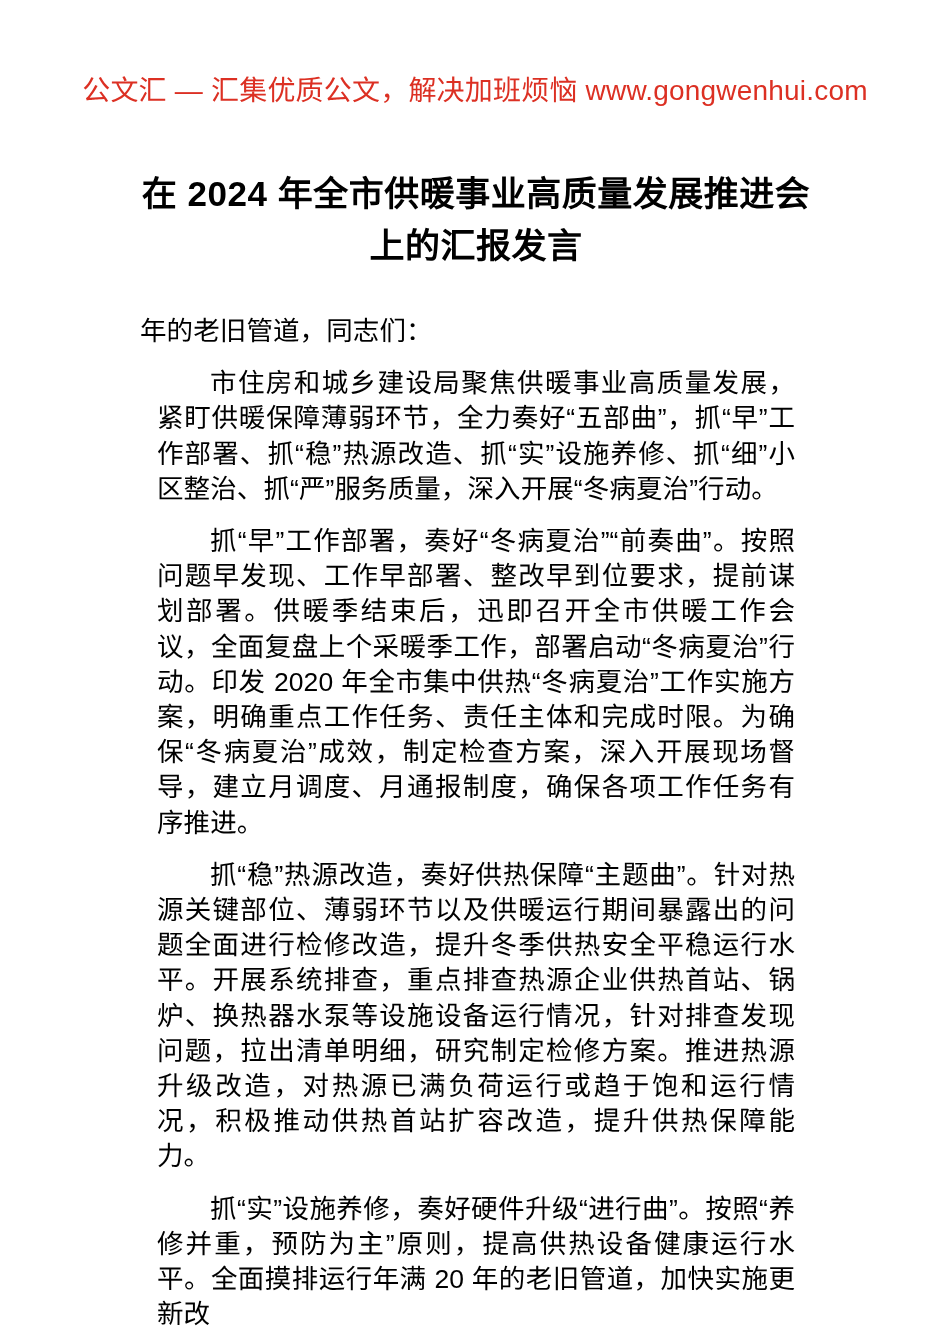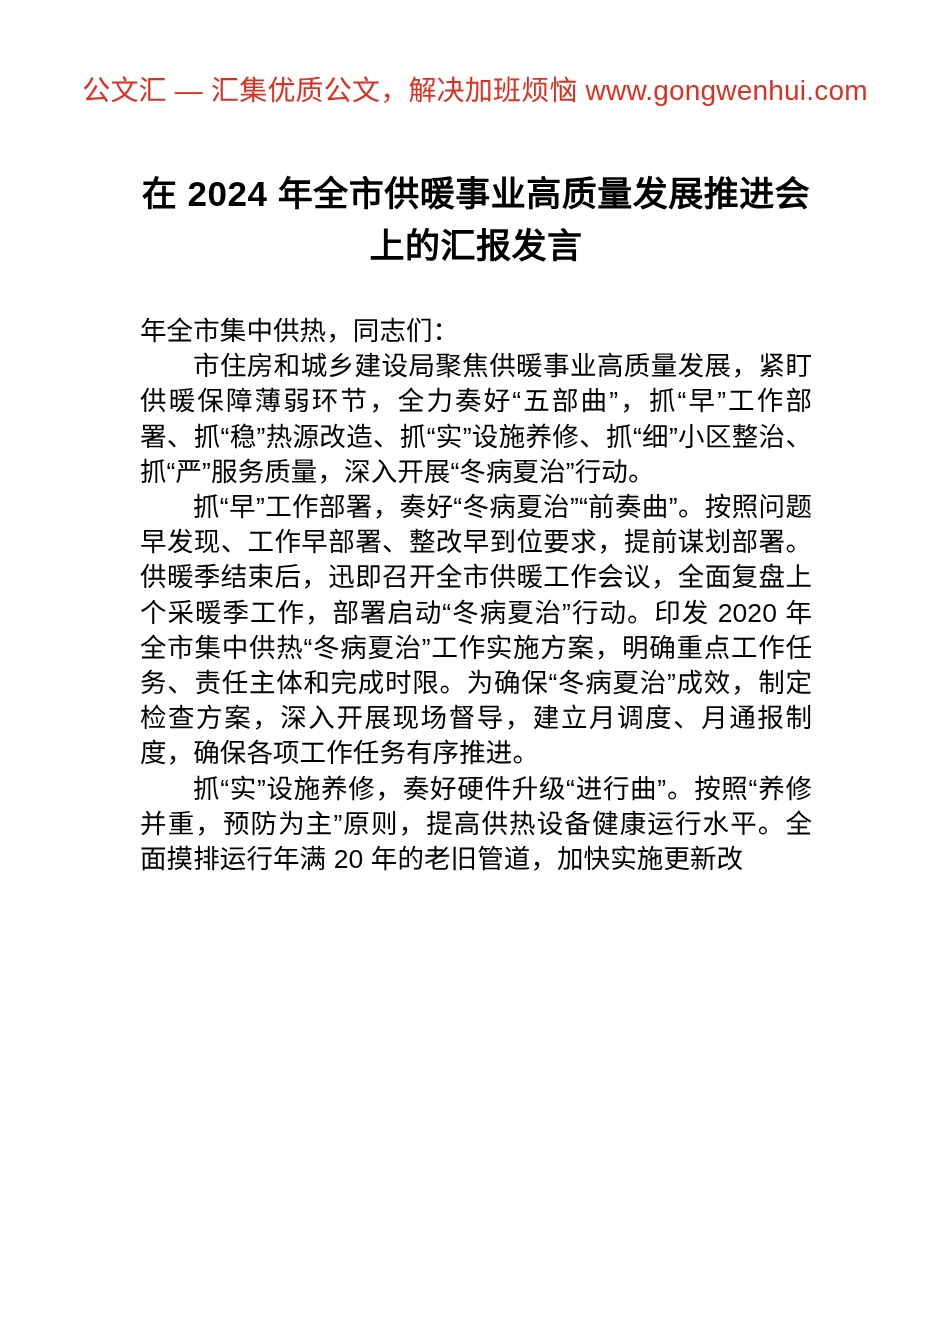--- a/index.html
+++ b/index.html
@@ -55,42 +55,43 @@
     line-height: 35.2px;
     color: #000000;
     margin: 0;
     text-align: left;
     letter-spacing: 0.1px;
   }
   .para {
     font-size: 26.5px;
     line-height: 35.2px;
     color: #000000;
-    margin: 0;
+    margin: 17px;
     text-align: justify;
     text-justify: inter-ideograph;
     text-indent: 2em;
     letter-spacing: 0.1px;
     word-break: break-all;
   }
 </style>
 </head>
 <body>
 
 <div class="page">
 
   <div class="site-header" style="color: rgb(220, 48, 35);">公文汇 — 汇集优质公文，解决加班烦恼 www.gongwenhui.com</div>
 
   <div class="doc">
 
     <h1 class="doc-title">在 2024 年全市供暖事业高质量发展推进会上的汇报发言</h1>
 
-    <p class="salutation">年全市集中供热，同志们：</p>
+    <p class="salutation">年的老旧管道，同志们：</p>
 
     <p class="para">市住房和城乡建设局聚焦供暖事业高质量发展，紧盯供暖保障薄弱环节，全力奏好“五部曲”，抓“早”工作部署、抓“稳”热源改造、抓“实”设施养修、抓“细”小区整治、抓“严”服务质量，深入开展“冬病夏治”行动。</p>
 
     <p class="para">抓“早”工作部署，奏好“冬病夏治”“前奏曲”。按照问题早发现、工作早部署、整改早到位要求，提前谋划部署。供暖季结束后，迅即召开全市供暖工作会议，全面复盘上个采暖季工作，部署启动“冬病夏治”行动。印发 2020 年全市集中供热“冬病夏治”工作实施方案，明确重点工作任务、责任主体和完成时限。为确保“冬病夏治”成效，制定检查方案，深入开展现场督导，建立月调度、月通报制度，确保各项工作任务有序推进。</p>
 
+    <p class="para">抓“稳”热源改造，奏好供热保障“主题曲”。针对热源关键部位、薄弱环节以及供暖运行期间暴露出的问题全面进行检修改造，提升冬季供热安全平稳运行水平。开展系统排查，重点排查热源企业供热首站、锅炉、换热器水泵等设施设备运行情况，针对排查发现问题，拉出清单明细，研究制定检修方案。推进热源升级改造，对热源已满负荷运行或趋于饱和运行情况，积极推动供热首站扩容改造，提升供热保障能力。</p>
 
     <p class="para">抓“实”设施养修，奏好硬件升级“进行曲”。按照“养修并重，预防为主”原则，提高供热设备健康运行水平。全面摸排运行年满 20 年的老旧管道，加快实施更新改</p>
 
   </div>
 </div>
 
 </body></html>

